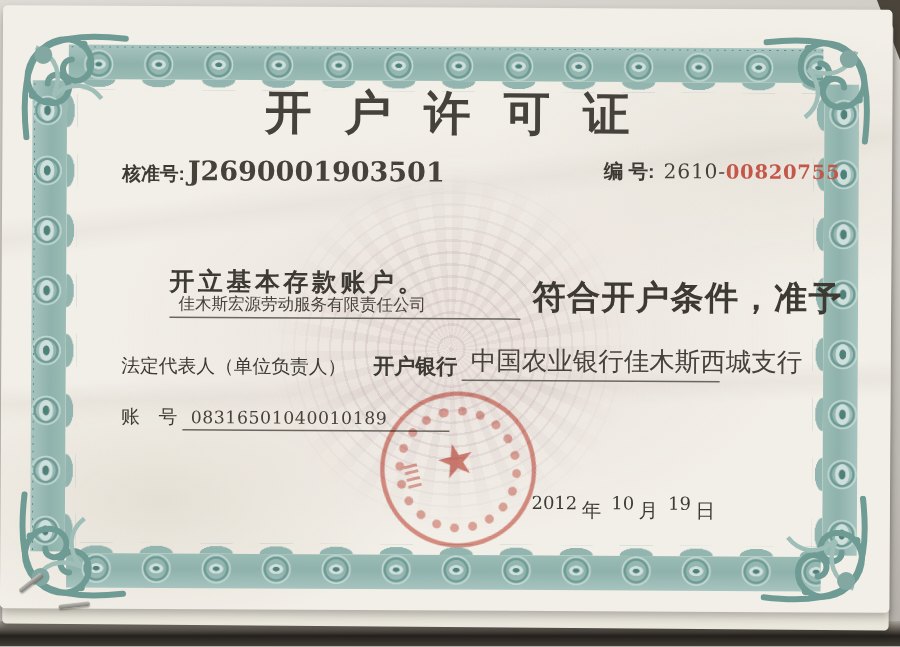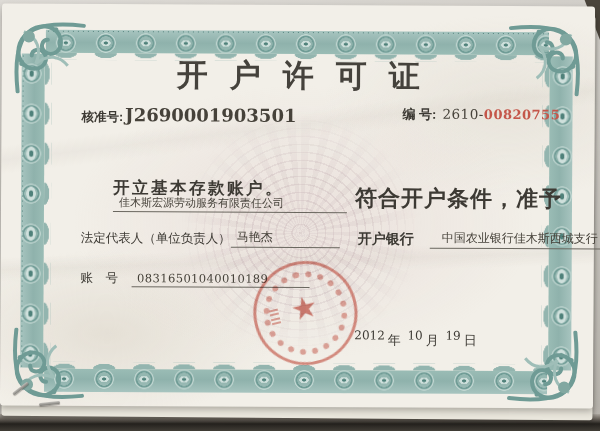--- a/index.html
+++ b/index.html
@@ -114,23 +114,23 @@
   .body1{position:absolute;top:139px;left:112px;display:flex;align-items:flex-end;}
   .lbl-big{font-size:15.5px;font-weight:700;white-space:nowrap;}
   .lbl-big2{font-size:22px;font-weight:700;white-space:nowrap;letter-spacing:1px;margin-top:39px;}
   .fill-line{border-bottom:1.2px solid #6a675f;text-align:left;padding:0 4px 1px 6px;white-space:nowrap;}
   .company{width:224px;font-size:11px;margin-right:8px;}
   .body2{position:absolute;top:173px;left:78px;font-size:16.5px;font-weight:700;letter-spacing:2.5px;margin-left:34px;}
   .rep-row{position:absolute;top:224px;left:80px;display:flex;align-items:flex-end;}
   .lbl-mid{font-size:12.5px;font-weight:400;white-space:nowrap;}
   .rep-name{width:99px;font-size:12px;}
   .bank-lbl{font-size:14px;font-weight:700;margin-left:18px;white-space:nowrap;}
-  .bank-name{width:162px;font-size:12px;margin-left:16px;white-space:nowrap;text-align:right;}
+  .bank-name{width:162px;font-size:17px;margin-left:3px;white-space:nowrap;}
   .acct-row{position:absolute;top:266px;left:80px;display:flex;align-items:flex-end;}
-  .acct-num{width:168px;font-size:11.5px;letter-spacing:.4px;margin-left:13px;}
+  .acct-num{width:168px;font-size:11.5px;letter-spacing:.4px;margin-left:3px;}
   .issuer{position:absolute;top:301px;left:363px;font-size:13px;font-weight:700;}
   .date-row{position:absolute;top:326px;left:351px;font-size:13px;color:#3d3a34;}
   .date-row .num{font-family:"DejaVu Serif","Liberation Serif",serif;font-size:12px;
     position:relative;top:-5px;margin:16px 3px;}
 
   
   .seal{position:absolute;left:253px;top:256px;width:98px;height:98px;border-radius:50%;
     border:3px solid rgba(203,82,68,.62);transform:rotate(-14deg);
     mix-blend-mode:multiply;filter:blur(.4px);}
   .seal-ring{position:absolute;inset:7px;border-radius:50%;
@@ -218,21 +218,20 @@
     </div>
 
     <div class="body1">
       <span class="fill-line company typed">佳木斯宏源劳动服务有限责任公司</span>
       <span class="lbl-big2 ink">符合开户条件，准予</span>
     </div>
     <div class="body2 ink">开立基本存款账户。</div>
 
     <div class="rep-row">
       <span class="lbl-mid ink">法定代表人（单位负责人）</span>
-      <span class="fill-line rep-name typed">马艳杰</span>
       <span class="bank-lbl ink">开户银行</span>
       <span class="fill-line bank-name typed">中国农业银行佳木斯西城支行</span>
     </div>
 
     <div class="acct-row">
       <span class="lbl-mid ink">账　号</span>
       <span class="fill-line acct-num typed">08316501040010189</span>
     </div>
 
 

